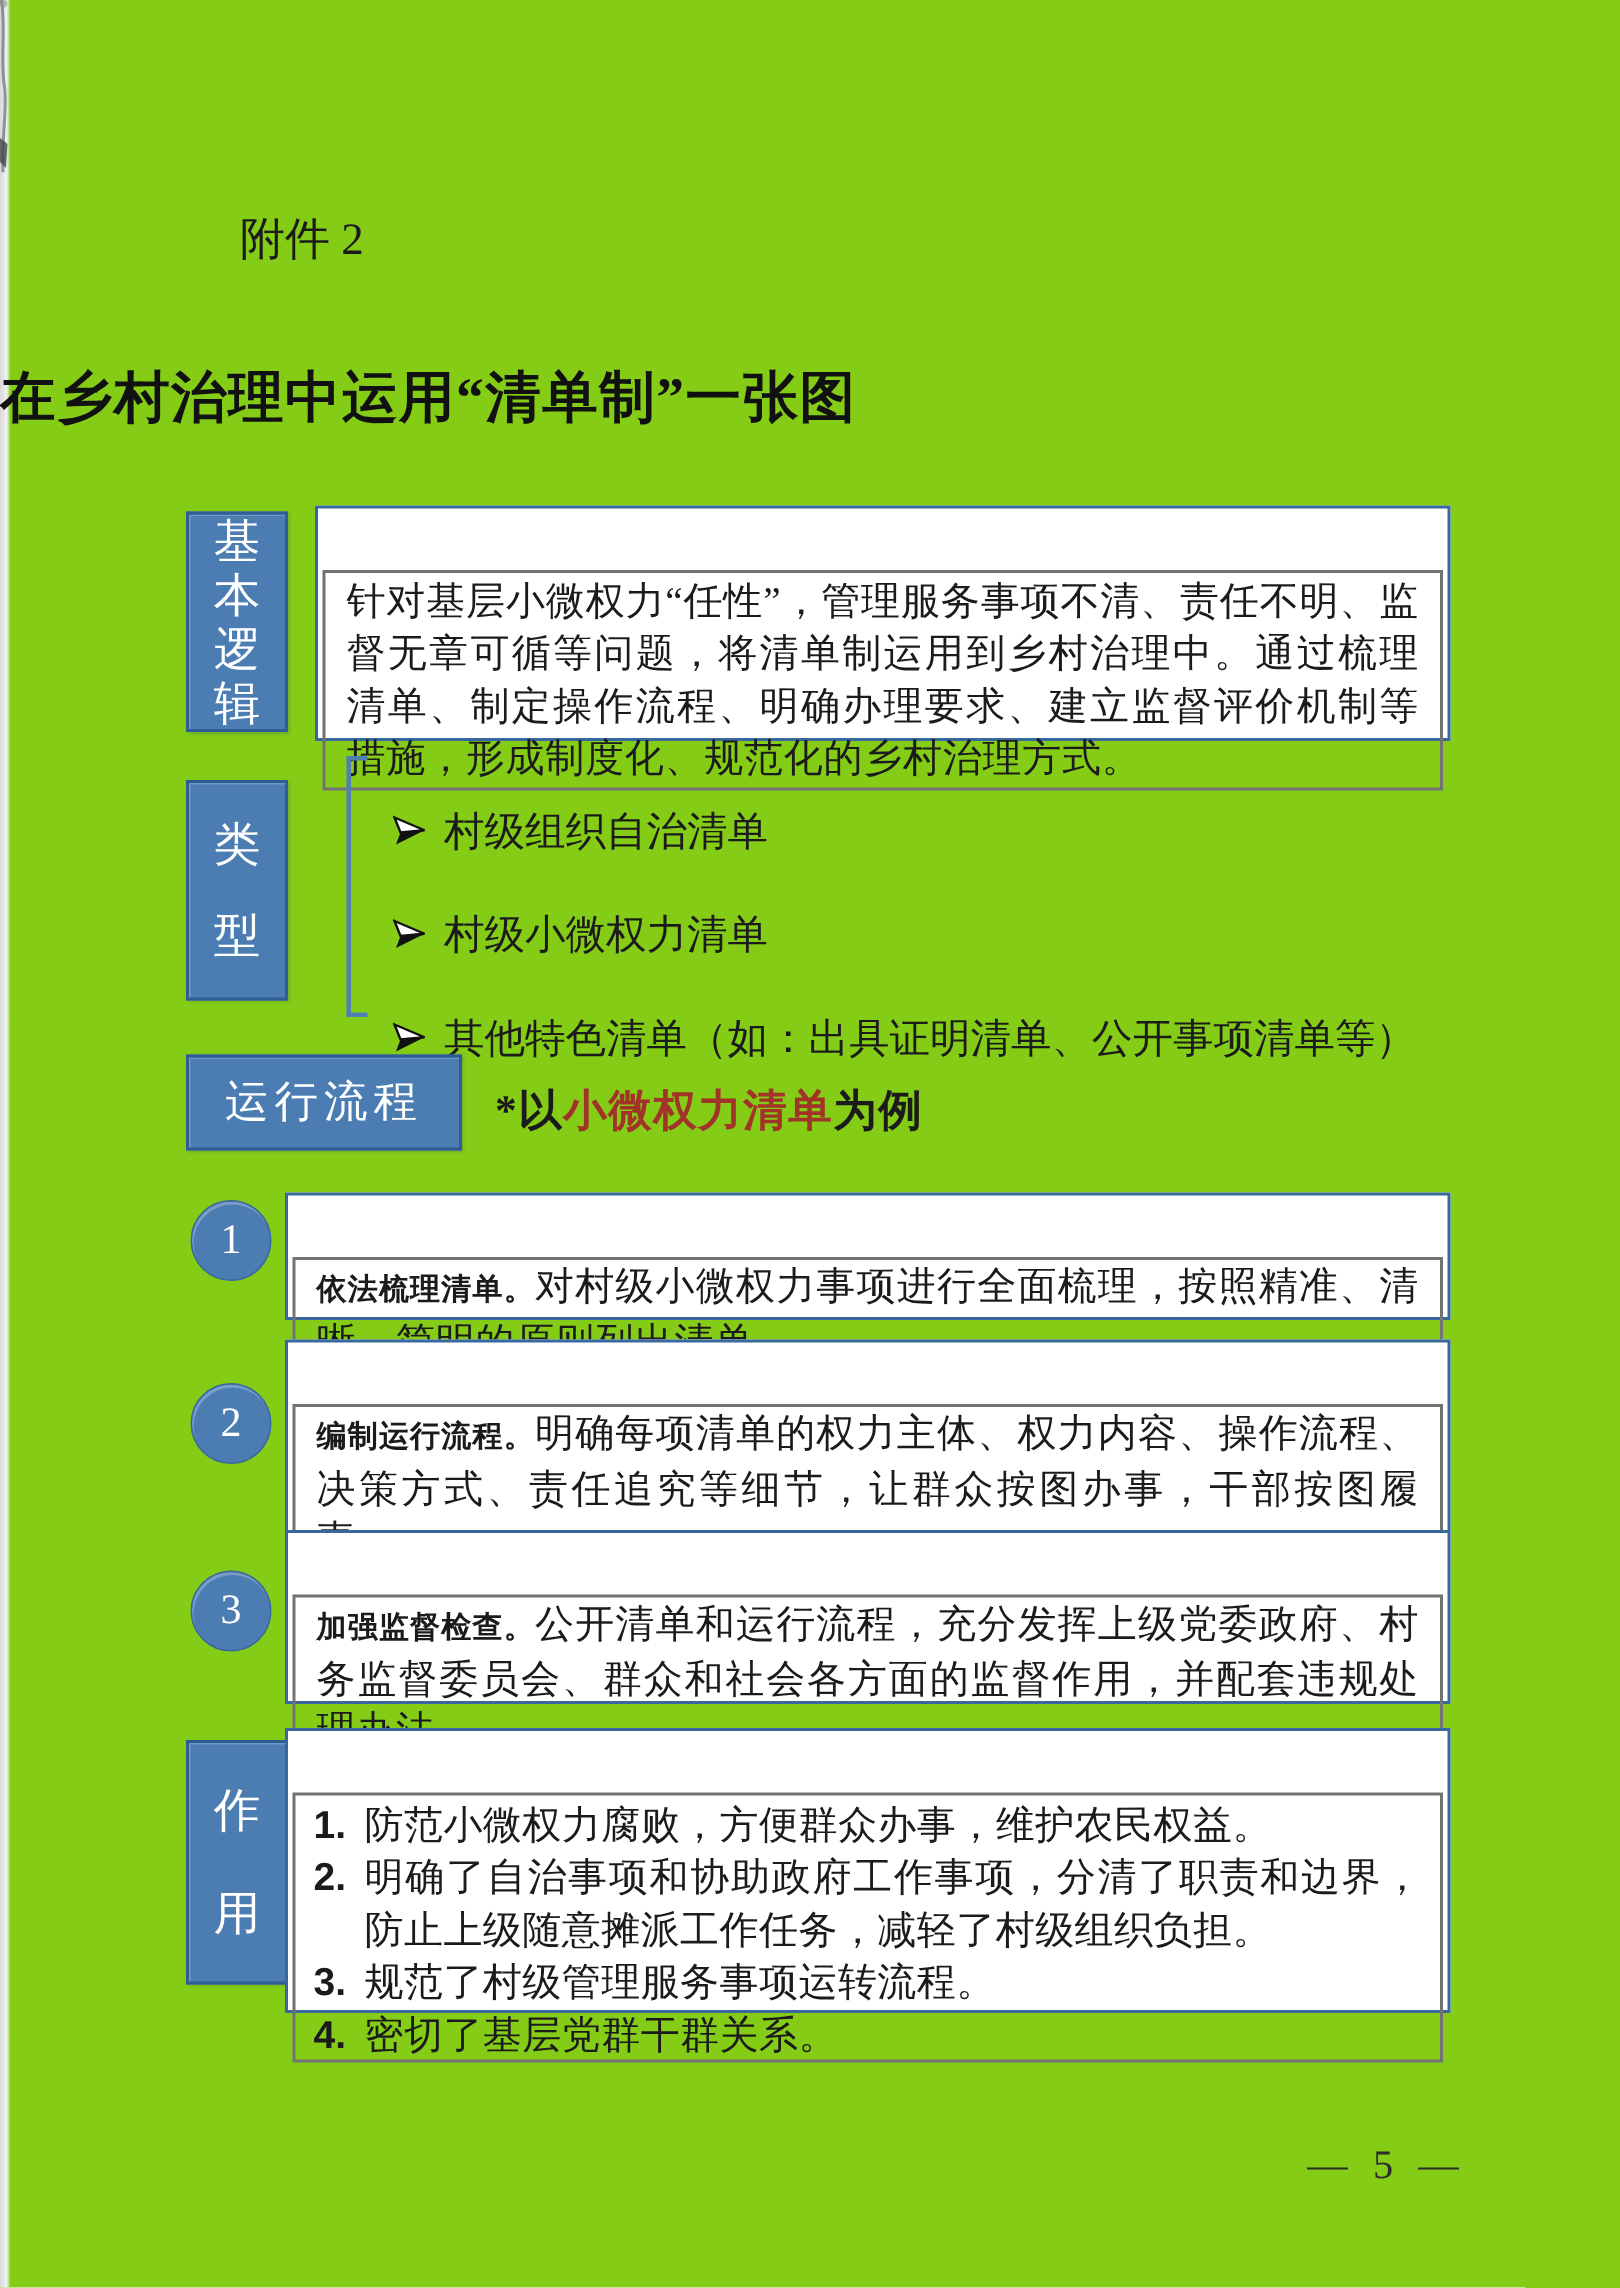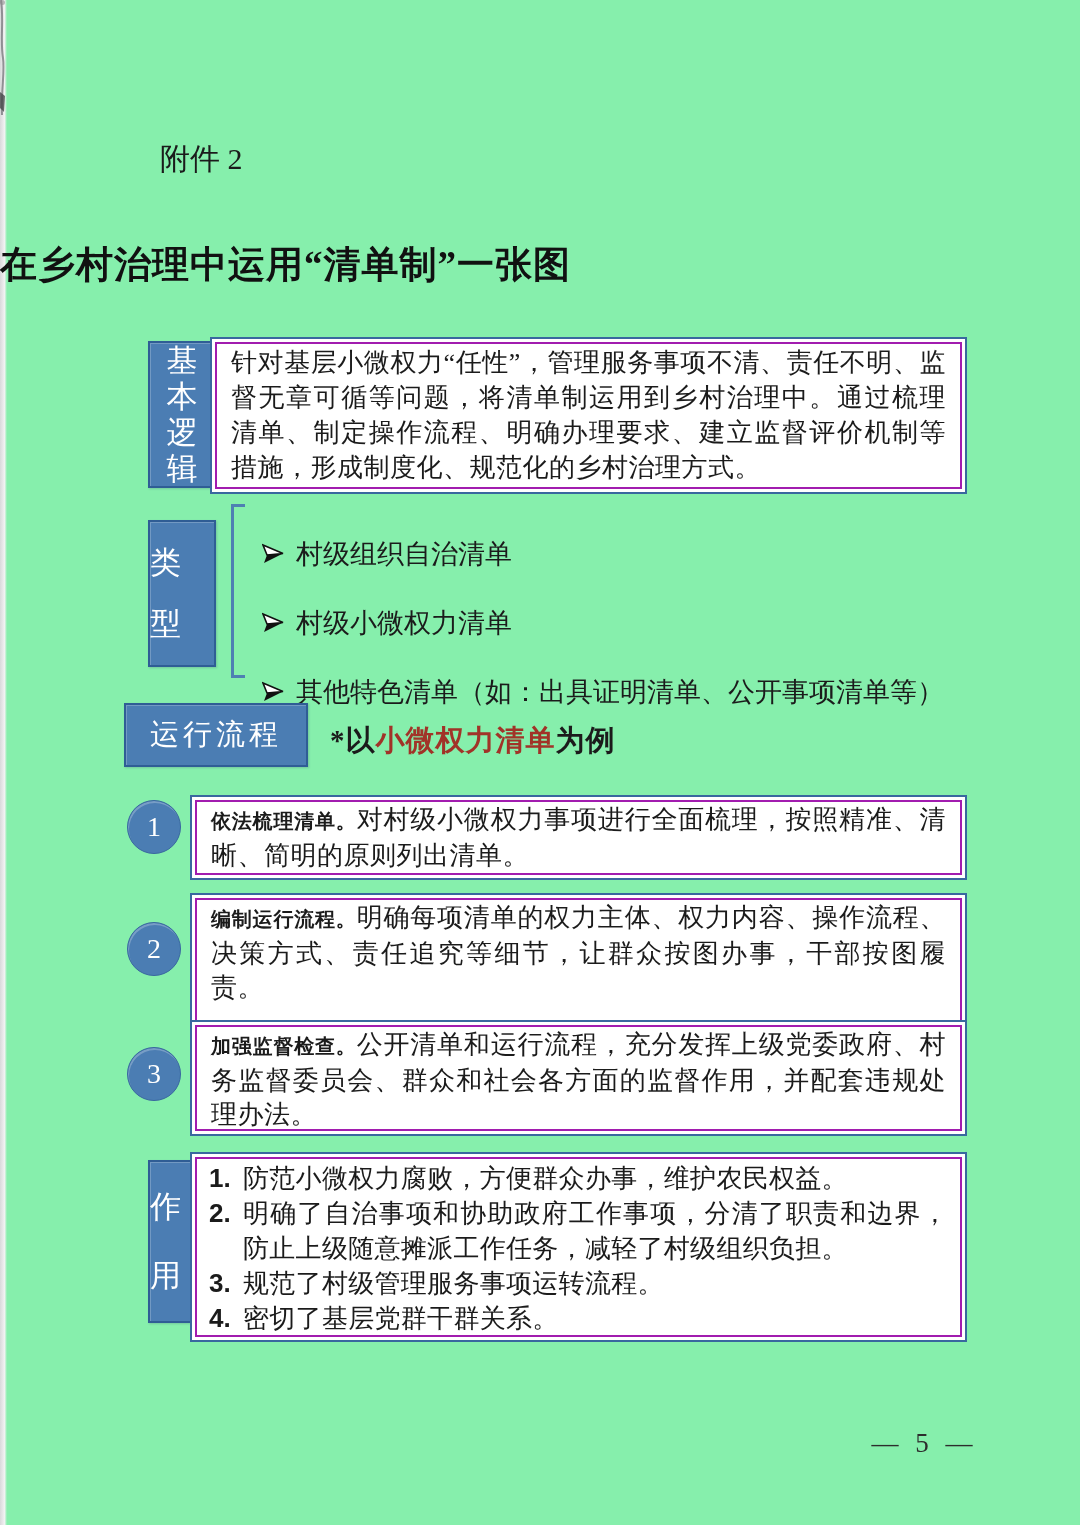--- a/index.html
+++ b/index.html
@@ -1,51 +1,51 @@
 <!DOCTYPE html>
 <html><head>
 <meta charset="utf-8">
 <style>
   * { margin:0; padding:0; box-sizing:border-box; }
   html,body { background:#ffffff; }
   .page {
     position:relative; width:1080px; height:1525px;
-    background:#86efac; overflow:hidden;
+    background:#84cc16; overflow:hidden;
     font-family:"Liberation Serif","DejaVu Serif",serif;
     color:#1b1b1b;
   }
   
   .edge-strip { position:absolute; left:0; top:0; width:7px; height:100%;
     background:linear-gradient(to right,#d9d9db,#f2f2f3 65%,rgba(255,255,255,0)); }
   .edge-mark { position:absolute; left:0; top:1058; width:6px; height:115px; }
   .edge-mark svg { display:block; }
   .speck { position:absolute; left:845; top:279; width:5px; height:5px;
     border-radius:50%; background:#8a8a8a; opacity:.55; }
 
   
   .attachment { position:absolute; left:160px; top:139px; font-size:30px; }
   .title { position:absolute; left:0; top:240px; width:100%; text-align:left;
     font-size:37px; font-weight:bold; letter-spacing:1px; color:#111; }
 
   
   .label-box { position:absolute; background:#4b7db3; border:2px solid #2f5d95;
-    color:#fff; display:flex; align-items:flex-start; justify-content:center;
-    box-shadow:inset 1px 1px 0 rgba(255,255,255,.22), 1px 1px 2px rgba(60,80,110,.25);margin-left:24px; }
+    color:#fff; display:flex; align-items:center; justify-content:center;
+    box-shadow:inset 1px 1px 0 rgba(255,255,255,.22), 1px 1px 2px rgba(60,80,110,.25); }
   .label-basic { left:124px; top:341px; width:68px; height:147px; }
   .label-types { left:124px; top:520px; width:68px; height:147px; }
   .label-effects { left:124px; top:1160px; width:68px; height:163px; }
   .vert-run { width:1.1em; font-size:31px; line-height:36px; text-align:center;
     word-break:break-all; }
   .two-char { flex-direction:column; justify-content:space-around;
     font-size:31px; padding:10px 0; }
 
   
   .panel { position:absolute; background:#fff; border:2px solid #39689f; padding:3px; }
-  .panel-inner { border:2px solid #a21caf; width:100%; height:100%;
-    padding:1px 14px; overflow:hidden; }
+  .panel-inner { border:2px solid #737373; width:100%; height:100%;
+    padding:1px 14px; overflow:hidden;margin-top:38px; }
   .panel-basic { left:210px; top:337px; width:757px; height:157px; }
   .panel-basic .panel-inner { font-size:26px; line-height:35px; text-align:justify;
     letter-spacing:.5px; }
 
   
   .bracket { position:absolute; left:231px; top:504px; width:14px; height:174px;
     border-left:3px solid #4e80b2; border-top:3px solid #4e80b2;
     border-bottom:3px solid #4e80b2; }
   .type-list { position:absolute; left:262px; top:505px; width:700px; list-style:none; }
   .type-list li { height:41px; display:flex; align-items:center; gap:12px;

